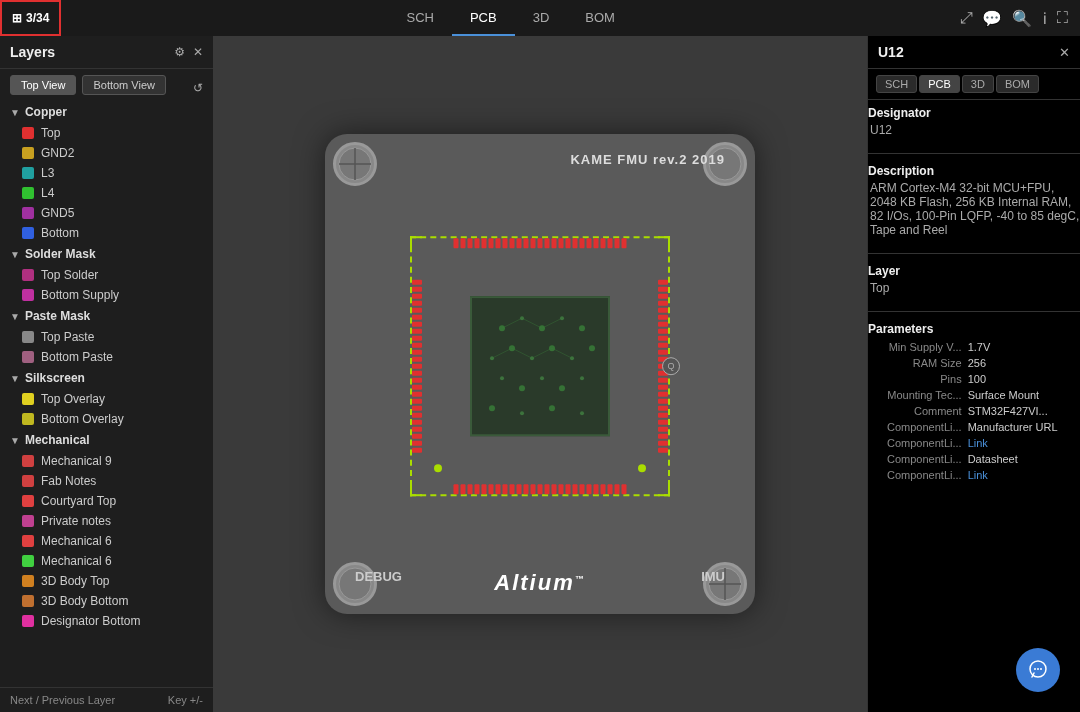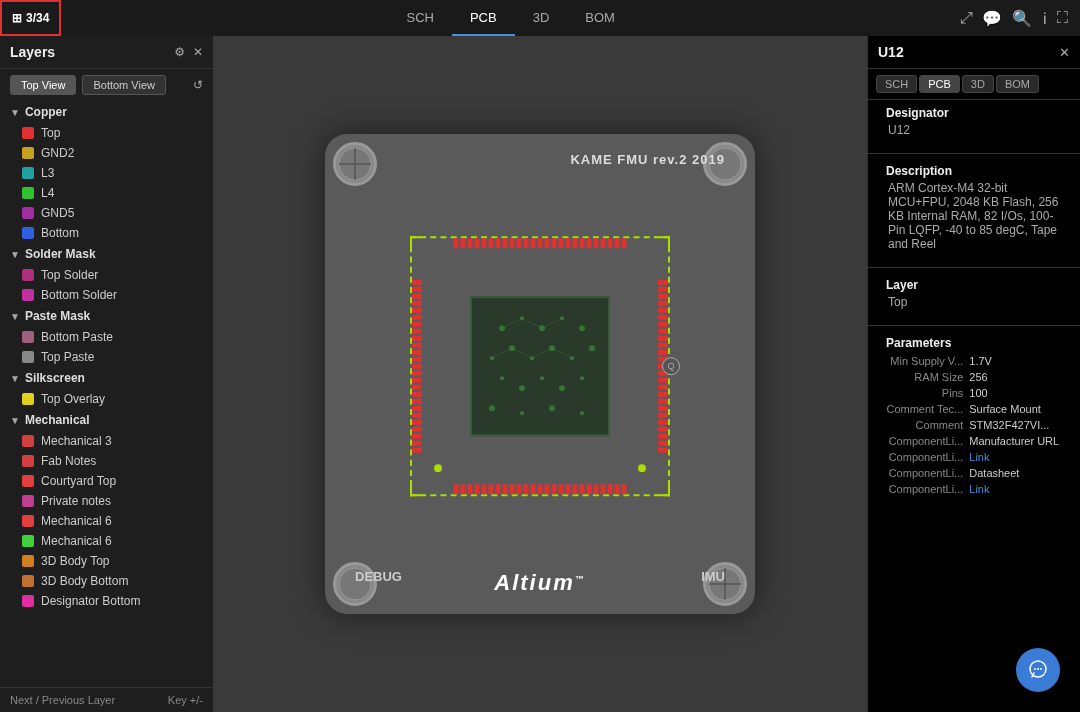--- a/index.html
+++ b/index.html
@@ -97,21 +97,21 @@
     }
     .sidebar-header-icons {
       display: flex;
       gap: 8px;
       align-items: center;
     }
     .sidebar-view-btns {
       display: flex;
       gap: 6px;
       padding: 6px 10px;
-      align-items: center;
+      align-items: flex-end;
     }
     .view-btn {
       padding: 3px 10px;
       background: #333;
       border: 1px solid #555;
       border-radius: 3px;
       color: #ccc;
       font-size: 11px;
       cursor: pointer;
     }
@@ -316,21 +316,21 @@
       border-radius: 3px;
       color: #aaa;
       font-size: 11px;
       cursor: pointer;
     }
     .rp-tab.active {
       background: #444;
       color: #fff;
     }
     .rp-section {
-      padding: 6px 18px;
+      padding: 6px 0;
     }
     .rp-section-title {
       font-size: 12px;
       font-weight: bold;
       color: #eee;
       margin-bottom: 3px;
     }
     .rp-value {
       font-size: 12px;
       color: #aaa;
@@ -468,56 +468,61 @@
         <span class="arrow">▼</span>
         <span>Solder Mask</span>
       </div>
       <div class="layer-item">
         <div class="layer-dot" style="background:#b03080;"></div>
         <span class="layer-name">Top Solder</span>
         <span class="layer-eye">👁</span>
       </div>
       <div class="layer-item">
         <div class="layer-dot" style="background:#c030a0;"></div>
-        <span class="layer-name">Bottom Solder</span>
+        <span class="layer-name">Bottom Supply</span>
         <span class="layer-eye">👁</span>
       </div>
 
       <div class="layer-group-header">
         <span class="arrow">▼</span>
         <span>Paste Mask</span>
       </div>
       <div class="layer-item">
+        <div class="layer-dot" style="background:#888888;"></div>
+        <span class="layer-name">Top Paste</span>
+        <span class="layer-eye">👁</span>
+      </div>
+      <div class="layer-item">
         <div class="layer-dot" style="background:#a06080;"></div>
         <span class="layer-name">Bottom Paste</span>
-        <span class="layer-eye">👁</span>
-      </div>
-      <div class="layer-item">
-        <div class="layer-dot" style="background:#888888;"></div>
-        <span class="layer-name">Top Paste</span>
         <span class="layer-eye">👁</span>
       </div>
 
       <div class="layer-group-header">
         <span class="arrow">▼</span>
         <span>Silkscreen</span>
       </div>
       <div class="layer-item">
         <div class="layer-dot" style="background:#e0d020;"></div>
         <span class="layer-name">Top Overlay</span>
         <span class="layer-eye">👁</span>
       </div>
+      <div class="layer-item">
+        <div class="layer-dot" style="background:#c0b820;"></div>
+        <span class="layer-name">Bottom Overlay</span>
+        <span class="layer-eye">👁</span>
+      </div>
 
       <div class="layer-group-header">
         <span class="arrow">▼</span>
         <span>Mechanical</span>
       </div>
       <div class="layer-item">
         <div class="layer-dot" style="background:#d04040;"></div>
-        <span class="layer-name">Mechanical 3</span>
+        <span class="layer-name">Mechanical 9</span>
         <span class="layer-eye">👁</span>
       </div>
       <div class="layer-item">
         <div class="layer-dot" style="background:#d04040;"></div>
         <span class="layer-name">Fab Notes</span>
         <span class="layer-eye">👁</span>
       </div>
       <div class="layer-item">
         <div class="layer-dot" style="background:#e04040;"></div>
         <span class="layer-name">Courtyard Top</span>
@@ -798,21 +803,21 @@
       </div>
       <div class="rp-row">
         <span class="rp-row-label">RAM Size</span>
         <span class="rp-row-value">256</span>
       </div>
       <div class="rp-row">
         <span class="rp-row-label">Pins</span>
         <span class="rp-row-value">100</span>
       </div>
       <div class="rp-row">
-        <span class="rp-row-label">Comment Tec...</span>
+        <span class="rp-row-label">Mounting Tec...</span>
         <span class="rp-row-value">Surface Mount</span>
       </div>
       <div class="rp-row">
         <span class="rp-row-label">Comment</span>
         <span class="rp-row-value">STM32F427VI...</span>
       </div>
       <div class="rp-row">
         <span class="rp-row-label">ComponentLi...</span>
         <span class="rp-row-value">Manufacturer URL</span>
       </div>

